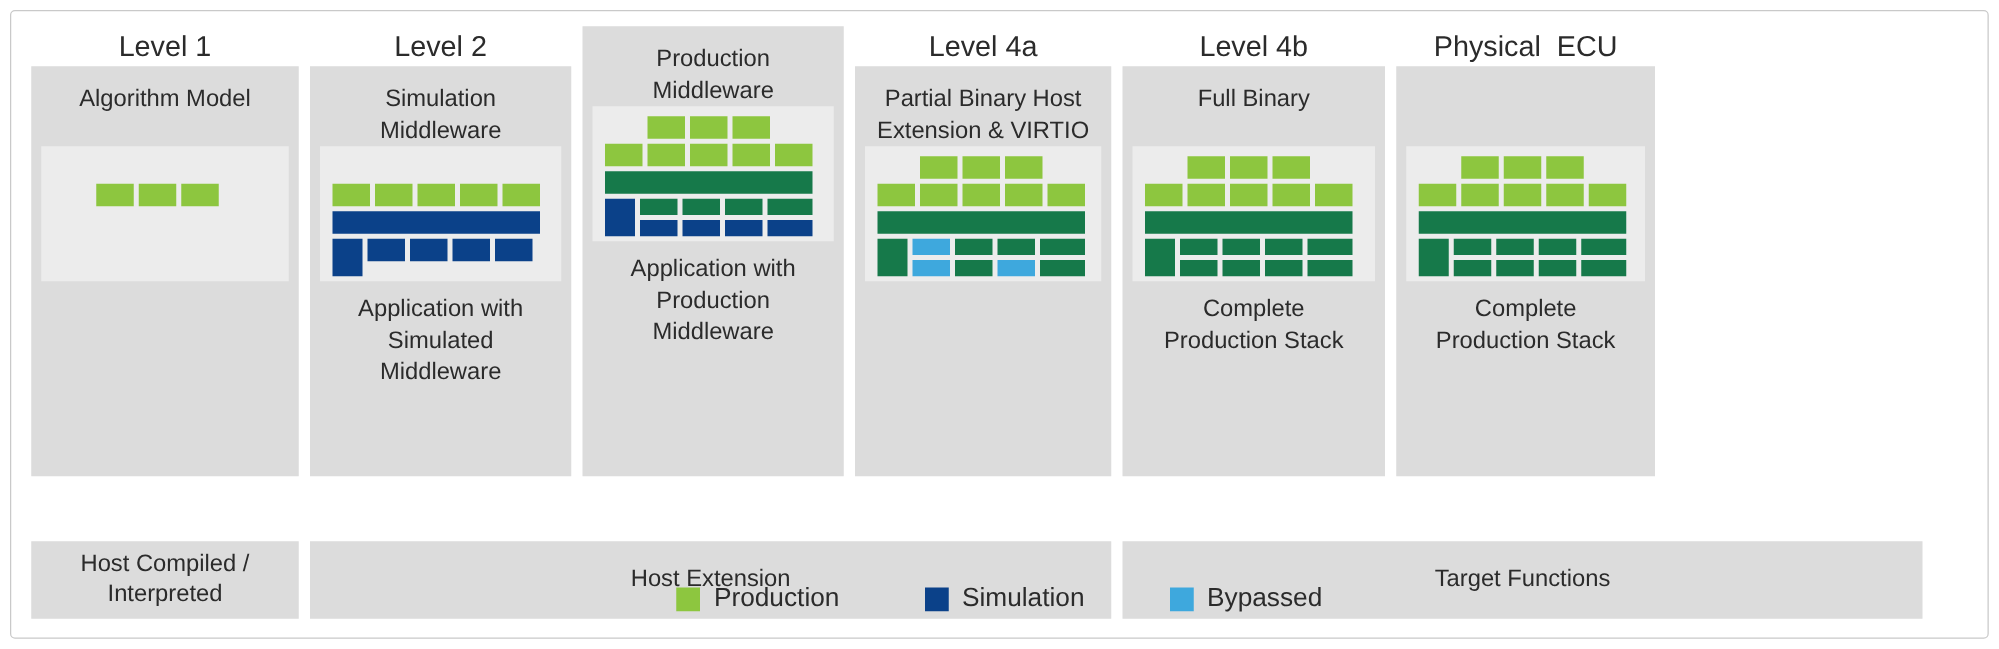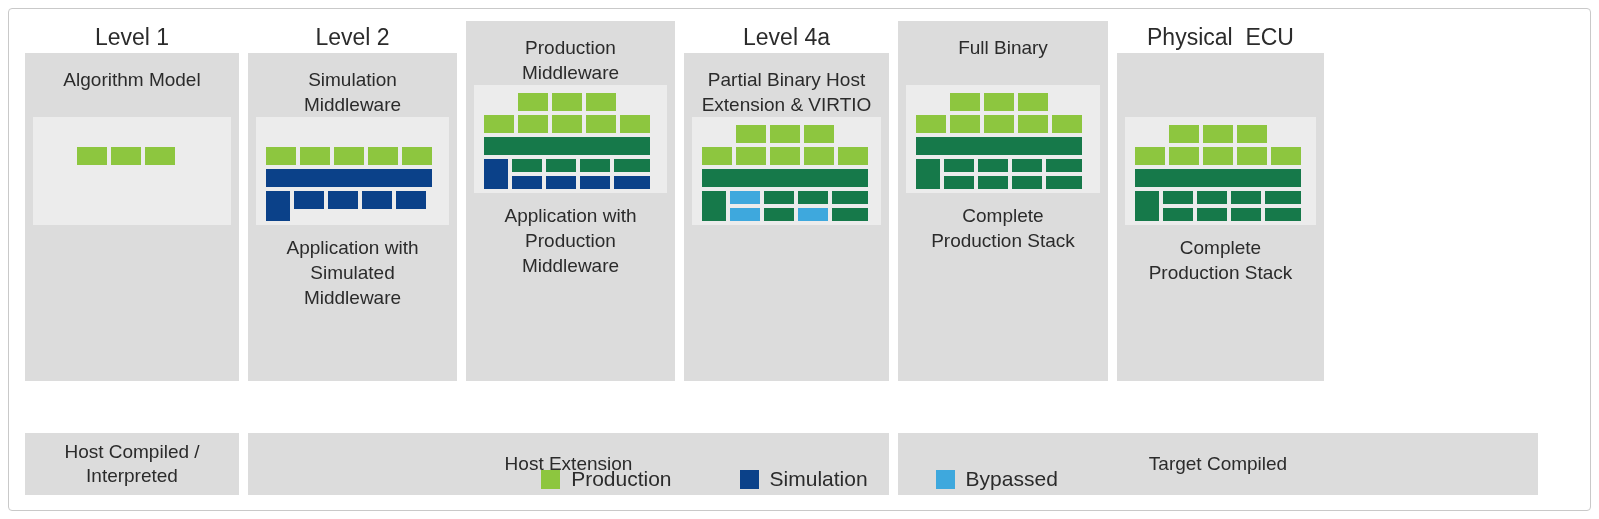--- a/index.html
+++ b/index.html
@@ -196,20 +196,21 @@
             <div class="blk" style="left: 106px; top: 74px; width: 30px; height: 13px; background: rgb(22, 121, 74);"></div>
             <div class="blk" style="left: 140px; top: 74px; width: 36px; height: 13px; background: rgb(22, 121, 74);"></div>
             <div class="blk" style="left: 38px; top: 91px; width: 30px; height: 13px; background: rgb(62, 168, 221);"></div>
             <div class="blk" style="left: 72px; top: 91px; width: 30px; height: 13px; background: rgb(22, 121, 74);"></div>
             <div class="blk" style="left: 106px; top: 91px; width: 30px; height: 13px; background: rgb(62, 168, 221);"></div>
             <div class="blk" style="left: 140px; top: 91px; width: 36px; height: 13px; background: rgb(22, 121, 74);"></div>
           </div>
         </div>
       </div>
       <div class="level-col" style="width: 210px;">
+        <div class="level-title">Level 4b</div>
         <div class="panel">
           <div class="panel-head" style="white-space: pre-line;">Full Binary</div>
           <div class="stack-box">
             <div class="blk" style="left: 44px; top: 8px; width: 30px; height: 18px; background: rgb(141, 198, 63);"></div>
             <div class="blk" style="left: 78px; top: 8px; width: 30px; height: 18px; background: rgb(141, 198, 63);"></div>
             <div class="blk" style="left: 112px; top: 8px; width: 30px; height: 18px; background: rgb(141, 198, 63);"></div>
             <div class="blk" style="left: 10px; top: 30px; width: 30px; height: 18px; background: rgb(141, 198, 63);"></div>
             <div class="blk" style="left: 44px; top: 30px; width: 30px; height: 18px; background: rgb(141, 198, 63);"></div>
             <div class="blk" style="left: 78px; top: 30px; width: 30px; height: 18px; background: rgb(141, 198, 63);"></div>
             <div class="blk" style="left: 112px; top: 30px; width: 30px; height: 18px; background: rgb(141, 198, 63);"></div>
@@ -256,21 +257,21 @@
           <div class="panel-foot">Complete
 Production  Stack</div>
         </div>
       </div>
     </div>
 
   <div class="compile-row" id="compile-row">
       <div class="compile-band" style="width: 214px;">Host Compiled /
 Interpreted</div>
       <div class="compile-band" style="width: 641px;">Host Extension</div>
-      <div class="compile-band" style="width: 640px;">Target Compiled</div>
+      <div class="compile-band" style="width: 640px;">Target Functions</div>
     </div>
 
   <div class="legend" id="legend">
       <div class="legend-item">
         <span class="legend-swatch" style="background: rgb(141, 198, 63);"></span>
         <span class="legend-label">Production</span>
       </div>
       <div class="legend-item">
         <span class="legend-swatch" style="background: rgb(11, 65, 137);"></span>
         <span class="legend-label">Simulation</span>

